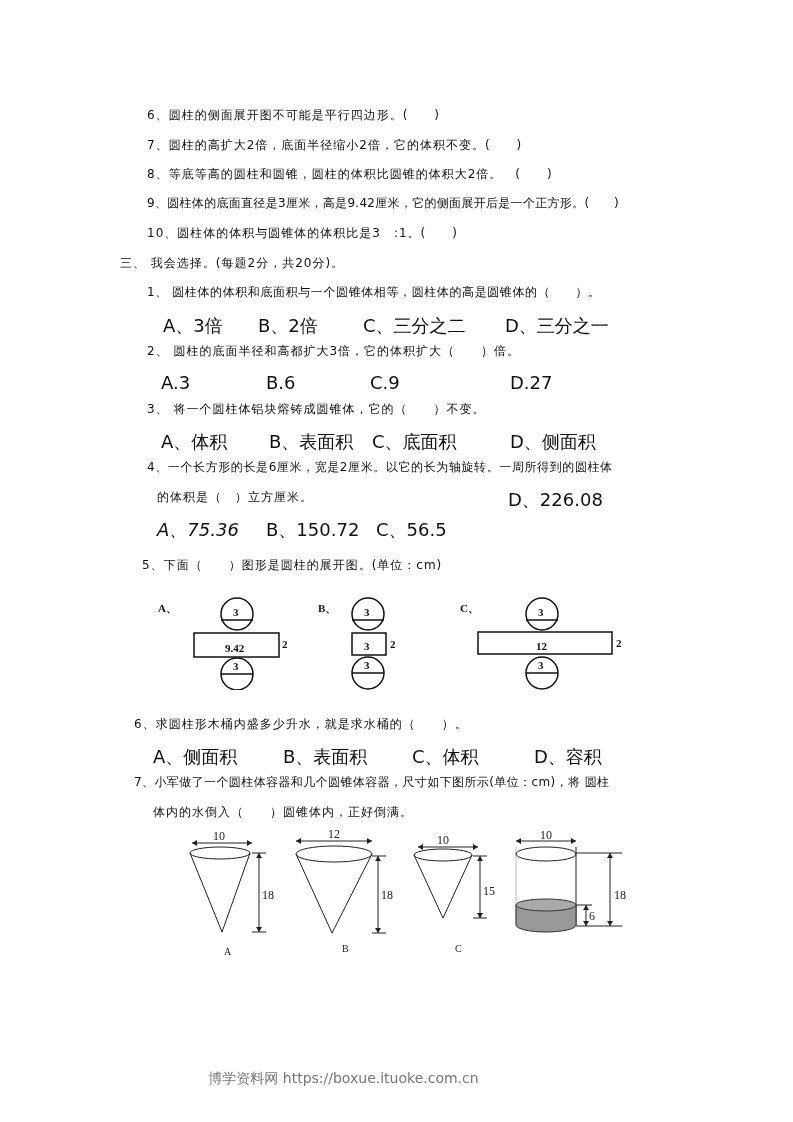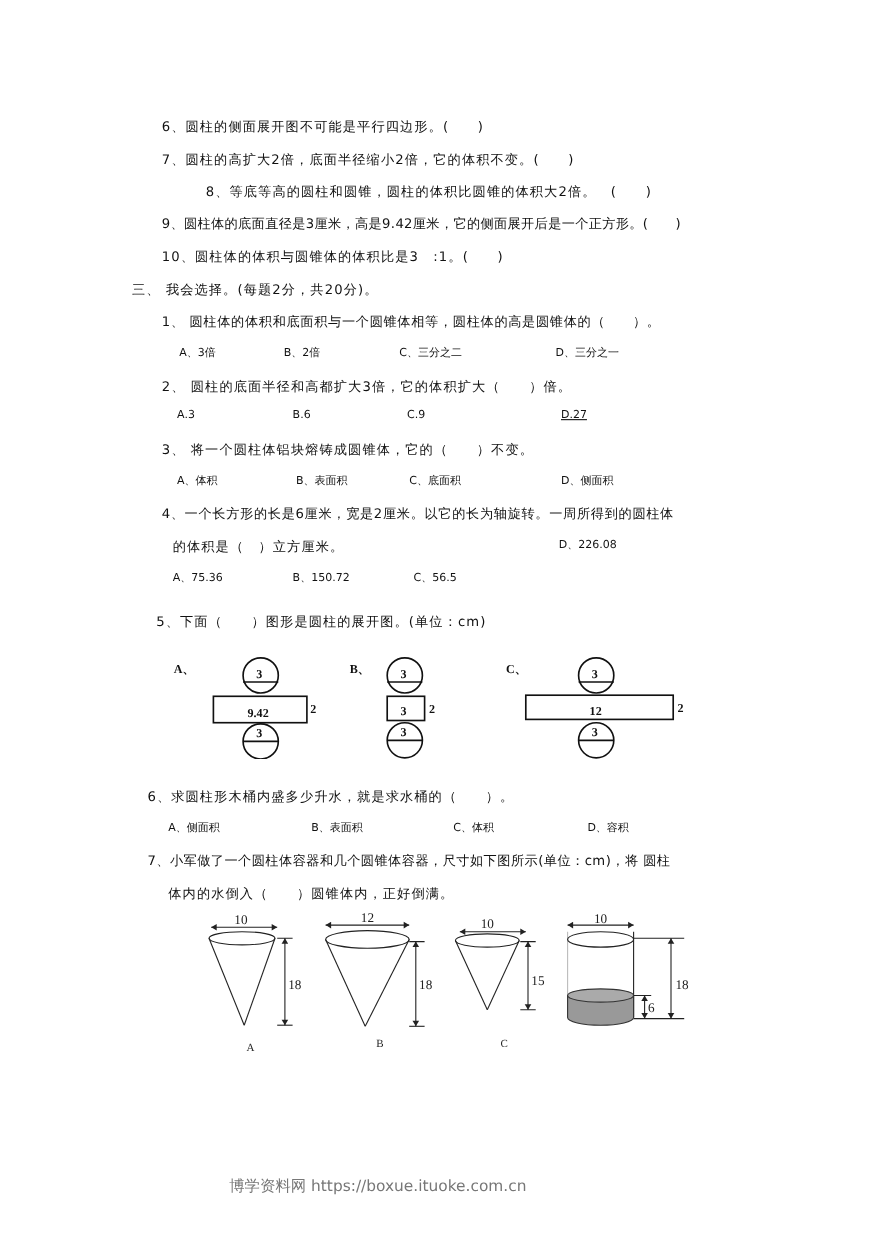--- a/index.html
+++ b/index.html
@@ -1,34 +1,34 @@
 <!DOCTYPE html>
 <html><head>
 <meta charset="utf-8">
 <style>
   html, body { margin: 0; padding: 0; background: #ffffff; }
   body { width: 793px; height: 1122px; position: relative; overflow: hidden;
          font-family: "DejaVu Sans", sans-serif; color: #111; }
   .line { position: absolute; font-size: 12px; white-space: nowrap; letter-spacing: 1px; }
-  .opt { position: absolute; font-size: 10px; white-space: nowrap; }
+  .opt { position: absolute; font-size: 18px; white-space: nowrap; }
   .fig { position: absolute; }
   .footer { position: absolute; left: 0; width: 687px; top: 1070px; text-align: center;
             font-size: 14px; color: #777; font-family: "DejaVu Sans", sans-serif; }
   svg text { font-family: "Liberation Serif", serif; }
 </style>
 </head>
 <body>
 
 <div class="line" style="left:147px;top:107px;">
   <span>6、</span><span>圆柱的侧面展开图不可能是平行四边形。(　　)</span>
 </div>
 <div class="line" style="left:147px;top:137px;">
   <span>7、</span><span>圆柱的高扩大2倍，底面半径缩小2倍，它的体积不变。(　　)</span>
 </div>
-<div class="line" style="left:147px;top:166px;margin-left:40px;">
+<div class="line" style="left:147px;top:166px;">
   <span>8、</span><span>等底等高的圆柱和圆锥，圆柱的体积比圆锥的体积大2倍。　(　　)</span>
 </div>
 <div class="line" style="left:147px;top:195px;letter-spacing:0.3px;">
   <span>9、</span><span>圆柱体的底面直径是3厘米，高是9.42厘米，它的侧面展开后是一个正方形。(　　)</span>
 </div>
 <div class="line" style="left:147px;top:225px;">
   <span>10、</span><span>圆柱体的体积与圆锥体的体积比是3　:1。(　　)</span>
 </div>
 
 <div class="line" style="left:120px;top:255px;">三、 我会选择。(每题2分，共20分)。</div>
@@ -36,31 +36,31 @@
 <div class="line" style="left:147px;top:284px;letter-spacing:0.6px;">1、 圆柱体的体积和底面积与一个圆锥体相等，圆柱体的高是圆锥体的（　　）。</div>
 <div class="opt" style="left:163px;top:314px;">A、3倍</div>
 <div class="opt" style="left:258px;top:314px;">B、2倍</div>
 <div class="opt" style="left:363px;top:314px;">C、三分之二</div>
 <div class="opt" style="left:505px;top:314px;">D、三分之一</div>
 
 <div class="line" style="left:147px;top:343px;">2、 圆柱的底面半径和高都扩大3倍，它的体积扩大（　　）倍。</div>
 <div class="opt" style="left:161px;top:372px;">A.3</div>
 <div class="opt" style="left:266px;top:372px;">B.6</div>
 <div class="opt" style="left:370px;top:372px;">C.9</div>
-<div class="opt" style="left:510px;top:372px;text-decoration:underline;">D.27</div>
+<div class="opt" style="left:510px;top:372px;">D.27</div>
 
 <div class="line" style="left:147px;top:401px;">3、 将一个圆柱体铝块熔铸成圆锥体，它的（　　）不变。</div>
 <div class="opt" style="left:161px;top:430px;">A、体积</div>
 <div class="opt" style="left:269px;top:430px;">B、表面积</div>
 <div class="opt" style="left:372px;top:430px;">C、底面积</div>
 <div class="opt" style="left:510px;top:430px;">D、侧面积</div>
 
 <div class="line" style="left:147px;top:459px;letter-spacing:0.6px;">4、一个长方形的长是6厘米，宽是2厘米。以它的长为轴旋转。一周所得到的圆柱体</div>
 <div class="line" style="left:157px;top:489px;">的体积是（　）立方厘米。</div>
-<div class="opt" style="left:157px;top:518px;">A、75.36</div>
+<div class="opt" style="left:157px;top:518px;font-style:italic;">A、75.36</div>
 <div class="opt" style="left:266px;top:518px;">B、150.72</div>
 <div class="opt" style="left:376px;top:518px;">C、56.5</div>
 <div class="opt" style="left:508px;top:488px;">D、226.08</div>
 
 <div class="line" style="left:142px;top:557px;">5、下面（　　）图形是圆柱的展开图。(单位：cm)</div>
 
 <div class="fig" style="left:150px;top:590px;width:480px;height:100px;">
   <svg width="480" height="100" viewBox="0 0 480 100">
     <g stroke="#111" stroke-width="1.5" fill="#fff">
 

